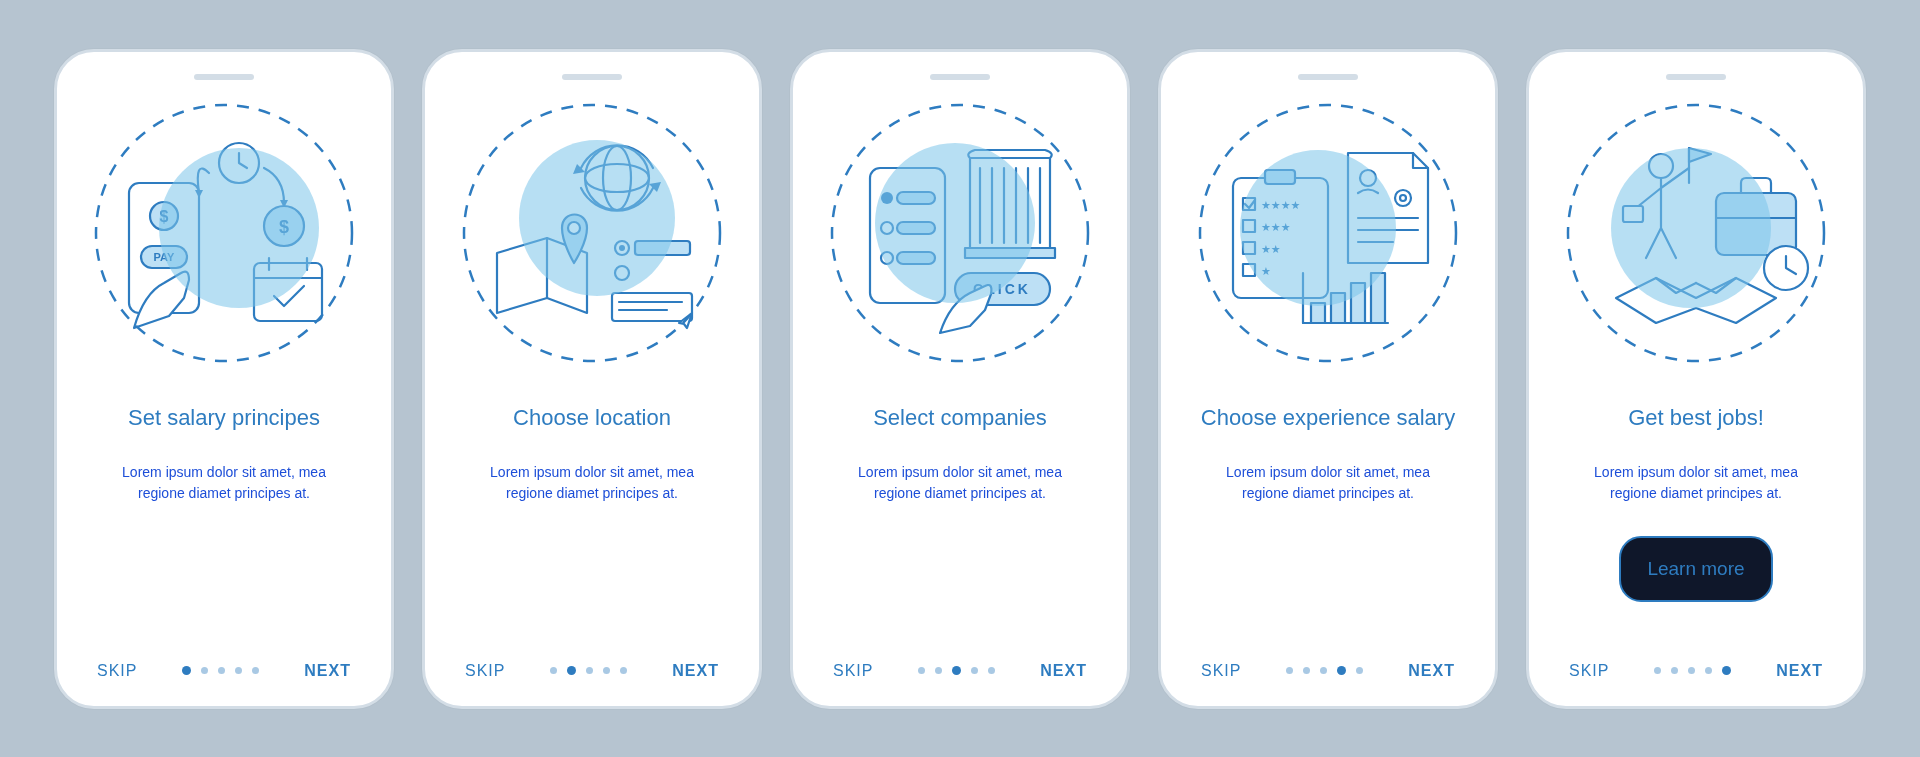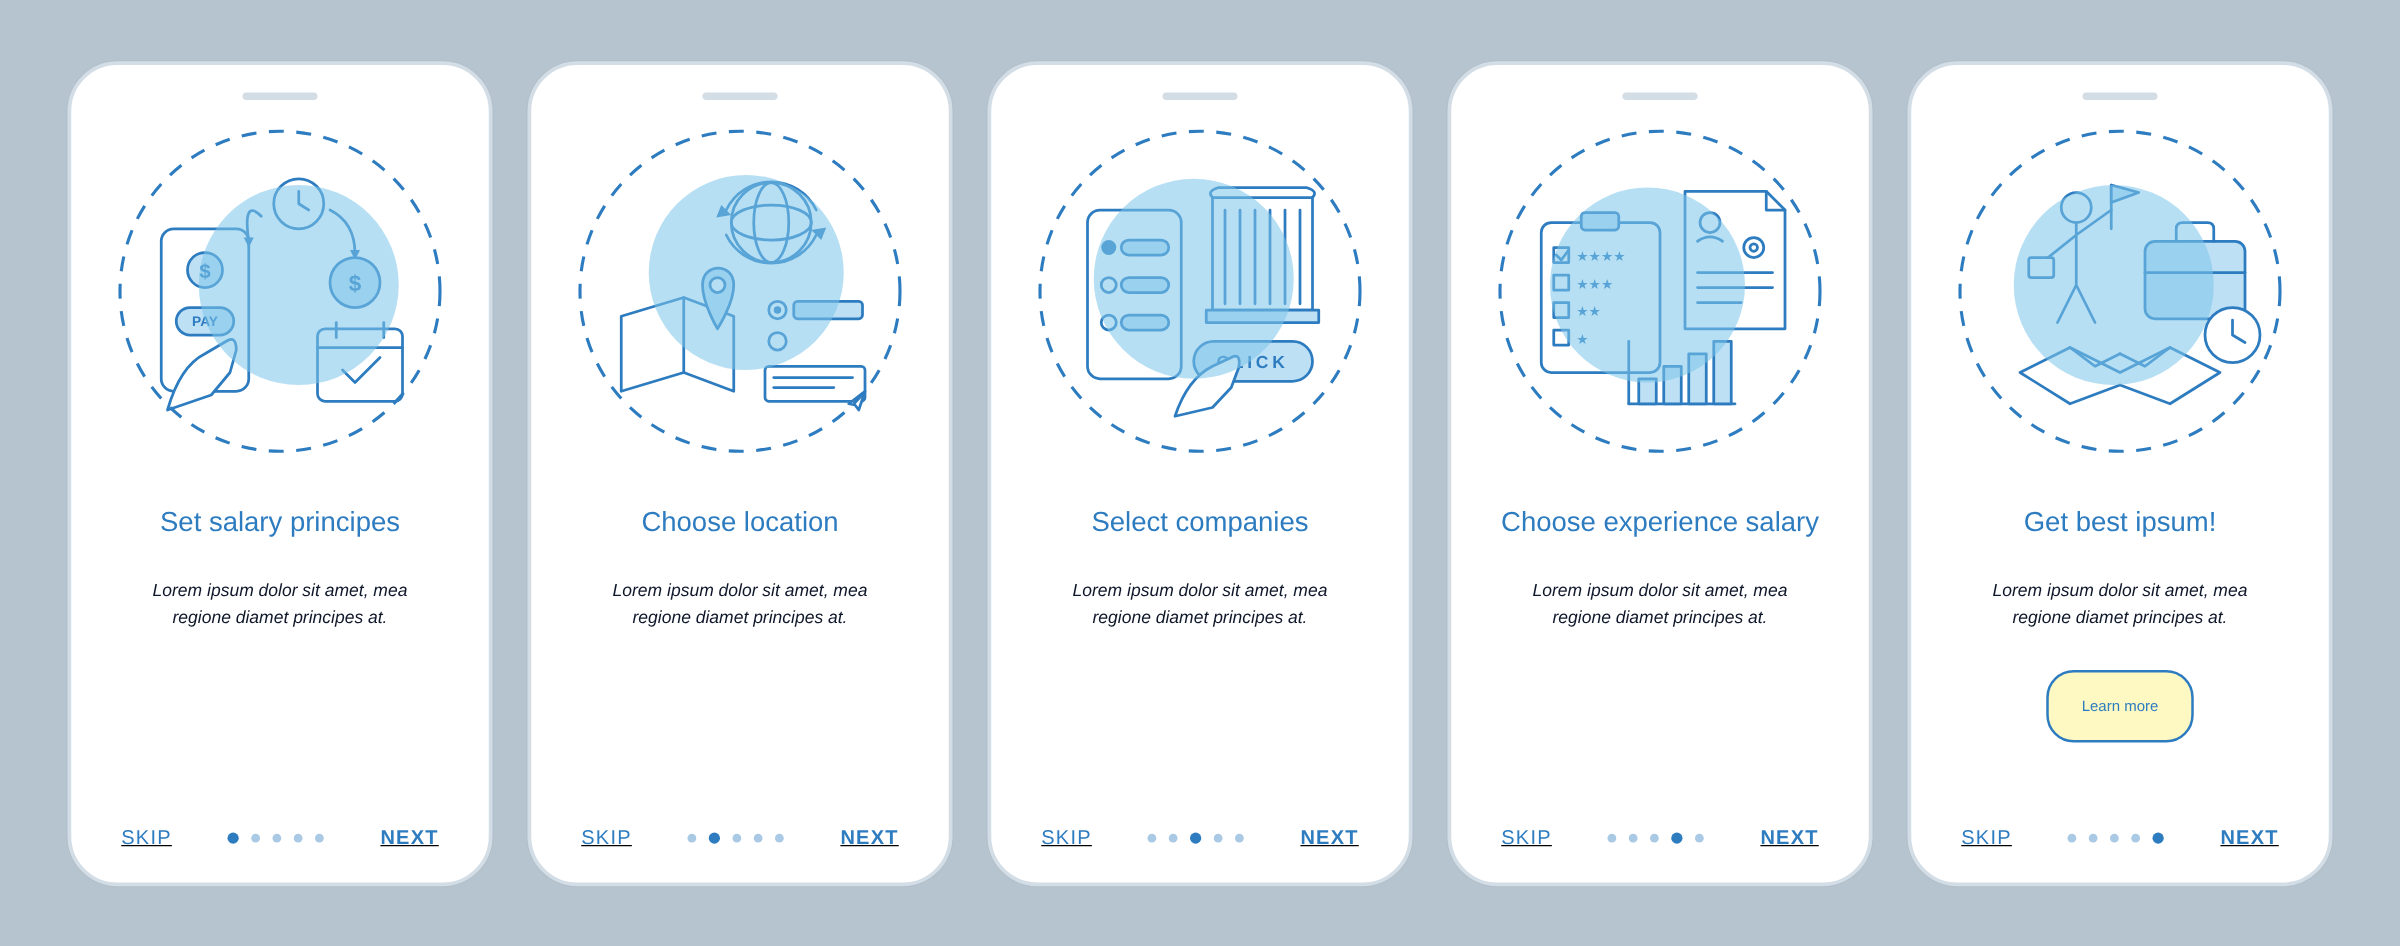--- a/index.html
+++ b/index.html
@@ -54,46 +54,44 @@
     text-align: center;
     line-height: 1.3;
     margin-bottom: 14px;
     min-height: 58px;
     display: flex;
     align-items: center;
     justify-content: center;
     padding: 0 20px;
   }
   .desc {
-    color: #0f172a;
+    color: #1d4ed8;
     font-size: 14px;
     text-align: center;
     line-height: 1.55;
     padding: 0 26px;
     min-height: 70px;
-    font-style: italic;
   }
   .learn {
     border: 2px solid #2e7cc0;
     color: #2e7cc0;
-    background: #fef9c3;
+    background: #0f172a;
     border-radius: 22px;
     padding: 20px 26px;
-    font-size: 12px;
+    font-size: 19px;
     cursor: pointer;
     margin-top: 4px;
   }
   .spacer { flex: 1; }
   .footer {
     width: 100%;
     display: flex;
     align-items: center;
     justify-content: space-between;
     padding: 0 24px 8px 24px;
-    text-decoration: underline;
   }
   .skip, .next {
     color: #2e7cc0;
     font-size: 16px;
     letter-spacing: 1px;
     cursor: pointer;
     background: none;
     border: none;
   }
   .next { font-weight: bold; }
@@ -353,21 +351,21 @@
         <line x1="155" y1="120" x2="235" y2="120" class="icon-stroke"></line>
 
         <circle cx="225" cy="170" r="22" class="icon-fill-white icon-stroke"></circle>
         <path d="M225 158 L225 170 L235 176" class="icon-stroke"></path>
 
         <path d="M55 200 L95 180 L135 200 L175 180 L215 200 L175 225 L135 210 L95 225 Z" class="icon-fill-white icon-stroke"></path>
         <path d="M95 180 L115 195 L135 185" class="icon-stroke"></path>
         <path d="M175 180 L155 195 L135 185" class="icon-stroke"></path>
       </svg>
     </div>
-    <div class="title">Get best ipsum!</div>
+    <div class="title">Get best jobs!</div>
     <div class="desc">Lorem ipsum dolor sit amet, mea regione diamet principes at.</div>
     <button class="learn">Learn more</button>
     <div class="spacer"></div>
     <div class="footer">
       <button class="skip">SKIP</button>
       <div class="dots">
         <span class="dot"></span>
         <span class="dot"></span>
         <span class="dot"></span>
         <span class="dot"></span>

